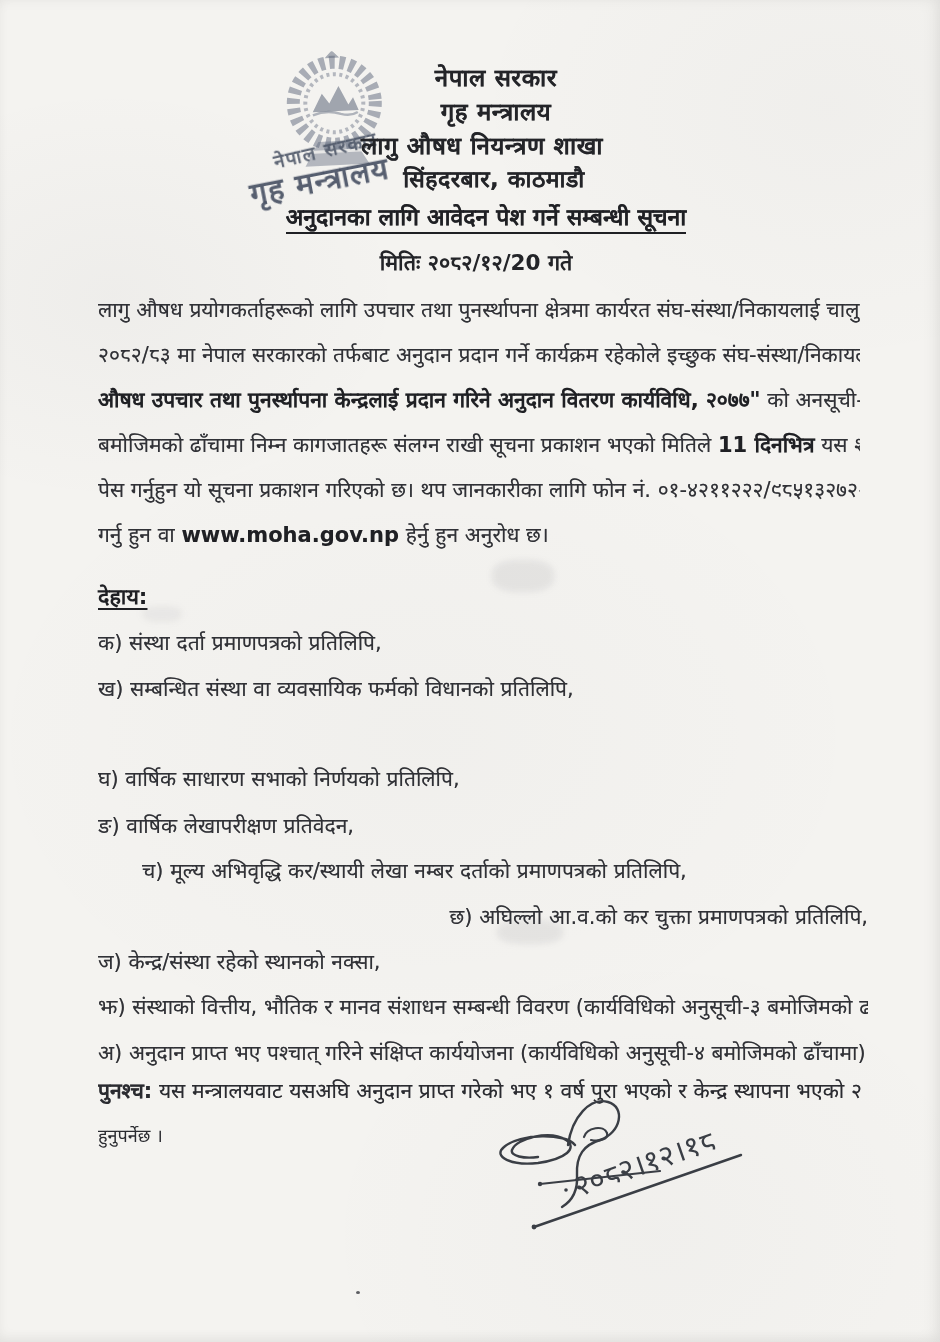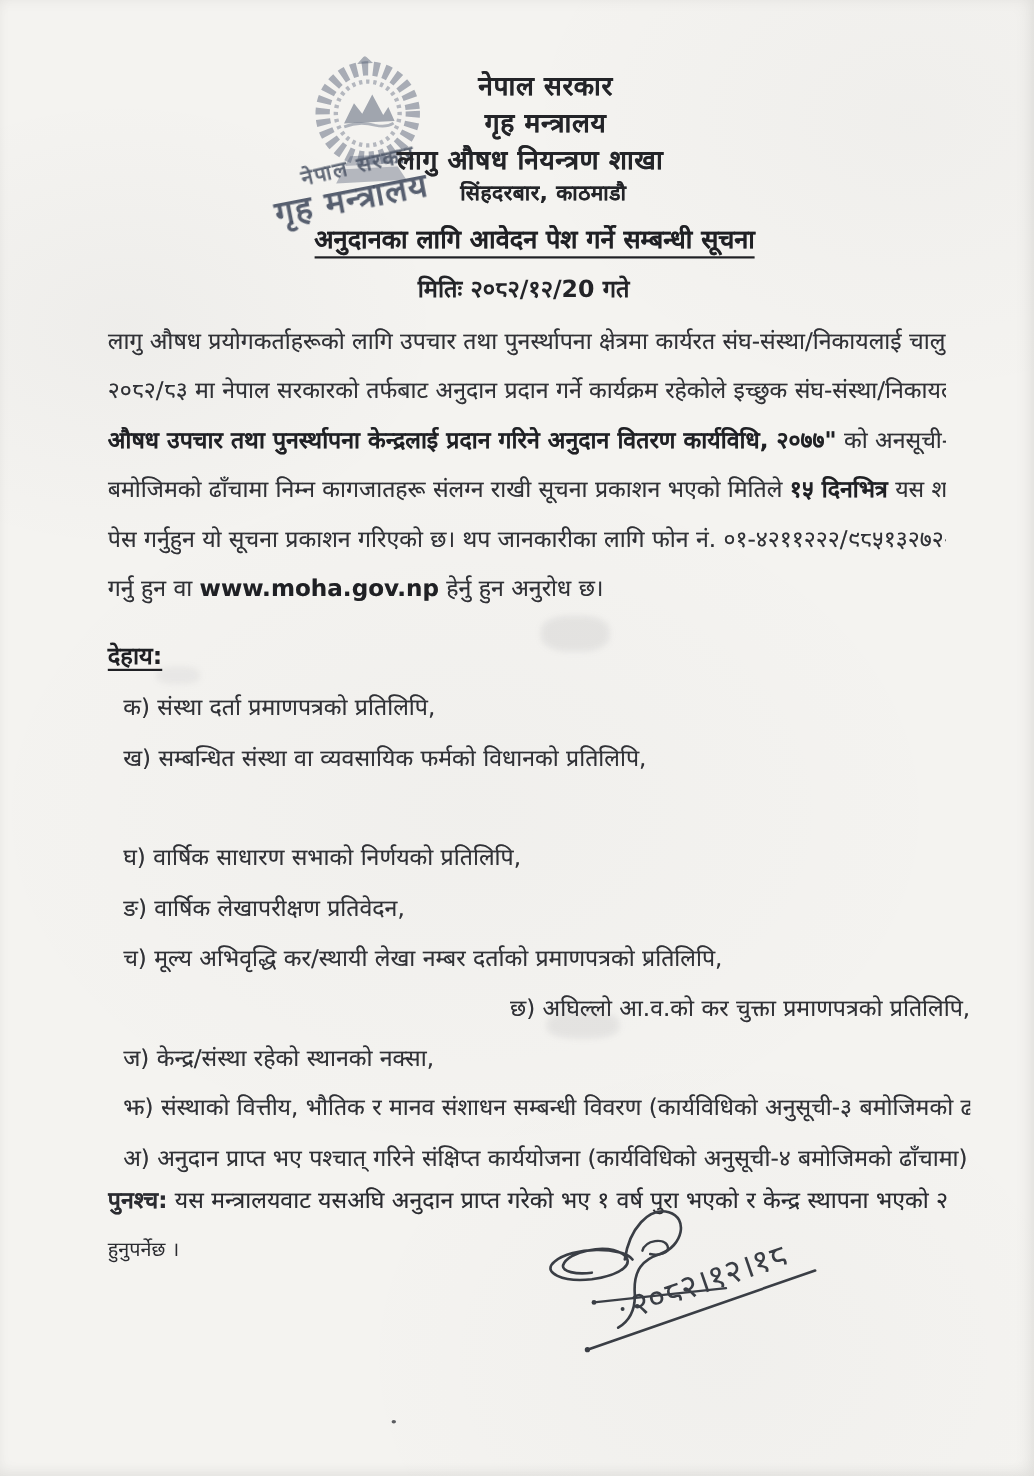--- a/index.html
+++ b/index.html
@@ -33,21 +33,21 @@
   .bline{
     height:45px;line-height:45px;font-size:21px;color:#303136;
     text-align:justify;text-align-last:justify;overflow:hidden;white-space:nowrap;
     text-shadow:0 0 0.4px rgba(48,49,54,0.4);
   }
   .bline.last{text-align-last:left;}
   .bline b{color:#1f2024;}
   
   .list-head{left:98px;top:581px;font-weight:bold;font-size:21.5px;color:#1f2024;
     text-decoration:underline;text-decoration-thickness:2.2px;text-underline-offset:4px;}
-  .litem{left:112px;width:770px;font-size:21px;color:#303136;white-space:nowrap;overflow:hidden;
+  .litem{left:98px;width:770px;font-size:21px;color:#303136;white-space:nowrap;overflow:hidden;
     text-shadow:0 0 0.4px rgba(48,49,54,0.4);}
   
   .ps1{left:98px;width:764px;top:1076px;height:30px;font-size:21px;color:#2a2b30;
     text-align:justify;text-align-last:justify;white-space:nowrap;overflow:hidden;
     text-shadow:0 0 0.4px rgba(42,43,48,0.45);}
   .ps1 .lbl{font-weight:bold;}
   .ps2{left:98px;top:1123px;font-size:18px;color:#2a2b30;}
   
   .stamp{left:258px;top:50px;width:200px;height:170px;transform:rotate(-3deg);}
   .stamp-t1{left:272px;top:132px;width:150px;font-weight:bold;font-size:19px;
@@ -84,44 +84,44 @@
       <path d="M60,90 L96,90 L110,114 L46,114 Z" fill="#5b6579" stroke="none" opacity="0.42"></path>
       <path d="M50,100 L106,100" stroke="#f4f3f0" stroke-width="3" opacity="0.8"></path>
     </g>
   </svg>
   <div class="abs stamp-t1">नेपाल सरकार</div>
   <div class="abs stamp-t2">गृह मन्त्रालय</div>
 
   <div class="abs center hline" style="top:60px;padding-left:52px;">नेपाल सरकार</div>
   <div class="abs center hline" style="top:94px;padding-left:52px;">गृह मन्त्रालय</div>
   <div class="abs center hline" style="top:128px;padding-left:24px;">लागु औषध नियन्त्रण शाखा</div>
-  <div class="abs center hline" style="top:162px;font-size:19px;padding-left:48px;">सिंहदरबार, काठमाडौ</div>
+  <div class="abs center hline" style="top:162px;font-size:23px;padding-left:48px;">सिंहदरबार, काठमाडौ</div>
 
   <div class="abs center doc-title" style="top:200px;padding-left:32px;">
     <span class="u">अनुदानका लागि आवेदन पेश गर्ने सम्बन्धी सूचना</span>
   </div>
 
   <div class="abs center date-line" style="top:247px;padding-left:12px;">मितिः २०८२/१२/20 गते</div>
 
   <div class="abs body-block">
     <div class="bline">लागु औषध प्रयोगकर्ताहरूको लागि उपचार तथा पुनर्स्थापना क्षेत्रमा कार्यरत संघ-संस्था/निकायलाई चालु आ.व.</div>
     <div class="bline"><span>२०८२/८३ मा नेपाल सरकारको तर्फबाट अनुदान प्रदान गर्ने कार्यक्रम रहेकोले इच्छुक संघ-संस्था/निकायले</span> </div>
     <div class="bline"><b>औषध उपचार तथा पुनर्स्थापना केन्द्रलाई प्रदान गरिने अनुदान वितरण कार्यविधि, २०७७"</b> <span>को अनसूची-१</span></div>
-    <div class="bline"><span>बमोजिमको ढाँचामा निम्न कागजातहरू संलग्न राखी सूचना प्रकाशन भएको मितिले</span> <b>१५ दिनभित्र</b> <span>यस शाखामा आवेदन</span></div>
+    <div class="bline"><span>बमोजिमको ढाँचामा निम्न कागजातहरू संलग्न राखी सूचना प्रकाशन भएको मितिले</span> <b>11 दिनभित्र</b> <span>यस शाखामा आवेदन</span></div>
     <div class="bline">पेस गर्नुहुन यो सूचना प्रकाशन गरिएको छ। थप जानकारीका लागि फोन नं. ०१-४२११२२२/९८५१३२७२२२ मा सम्पर्क</div>
     <div class="bline last"><span>गर्नु हुन वा</span> <b>www.moha.gov.np</b> <span>हेर्नु हुन अनुरोध छ।</span></div>
   </div>
 
   <div class="abs list-head">देहाय:</div>
 
   <div class="abs litem" style="top:628px;">क) संस्था दर्ता प्रमाणपत्रको प्रतिलिपि,</div>
   <div class="abs litem" style="top:674px;">ख) सम्बन्धित संस्था वा व्यवसायिक फर्मको विधानको प्रतिलिपि,</div>
   <div class="abs litem" style="top:764px;">घ) वार्षिक साधारण सभाको निर्णयको प्रतिलिपि,</div>
   <div class="abs litem" style="top:811px;">ङ) वार्षिक लेखापरीक्षण प्रतिवेदन,</div>
-  <div class="abs litem" style="top:856px;">च) मूल्य अभिवृद्धि कर/स्थायी लेखा नम्बर दर्ताको प्रमाणपत्रको प्रतिलिपि,</div>
+  <div class="abs litem" style="top:856px;margin-left:44px;">च) मूल्य अभिवृद्धि कर/स्थायी लेखा नम्बर दर्ताको प्रमाणपत्रको प्रतिलिपि,</div>
   <div class="abs litem" style="top:902px;text-align:right;">छ) अघिल्लो आ.व.को कर चुक्ता प्रमाणपत्रको प्रतिलिपि,</div>
   <div class="abs litem" style="top:947px;">ज) केन्द्र/संस्था रहेको स्थानको नक्सा,</div>
   <div class="abs litem" style="top:992px;">झ) संस्थाको वित्तीय, भौतिक र मानव संशाधन सम्बन्धी विवरण (कार्यविधिको अनुसूची-३ बमोजिमको ढाँचामा),</div>
   <div class="abs litem" style="top:1038px;">अ) अनुदान प्राप्त भए पश्चात् गरिने संक्षिप्त कार्ययोजना (कार्यविधिको अनुसूची-४ बमोजिमको ढाँचामा)</div>
 
   <div class="abs ps1"><span class="lbl">पुनश्च:</span> <span>यस मन्त्रालयवाट यसअघि अनुदान प्राप्त गरेको भए १ वर्ष पुरा भएको र केन्द्र स्थापना भएको २ वर्ष पुरा भएको</span></div>
   <div class="abs ps2">हुनुपर्नेछ ।</div>
 
   <svg class="abs sig" width="285" height="155" viewBox="0 0 285 155" xmlns="http://www.w3.org/2000/svg">
     <path stroke-width="2.4" d="M97,52 C88,40 42,40 26,54 C14,64 34,73 60,70 C88,66 100,55 88,47 C72,37 38,45 34,57 C32,63 46,66 60,64"></path>

